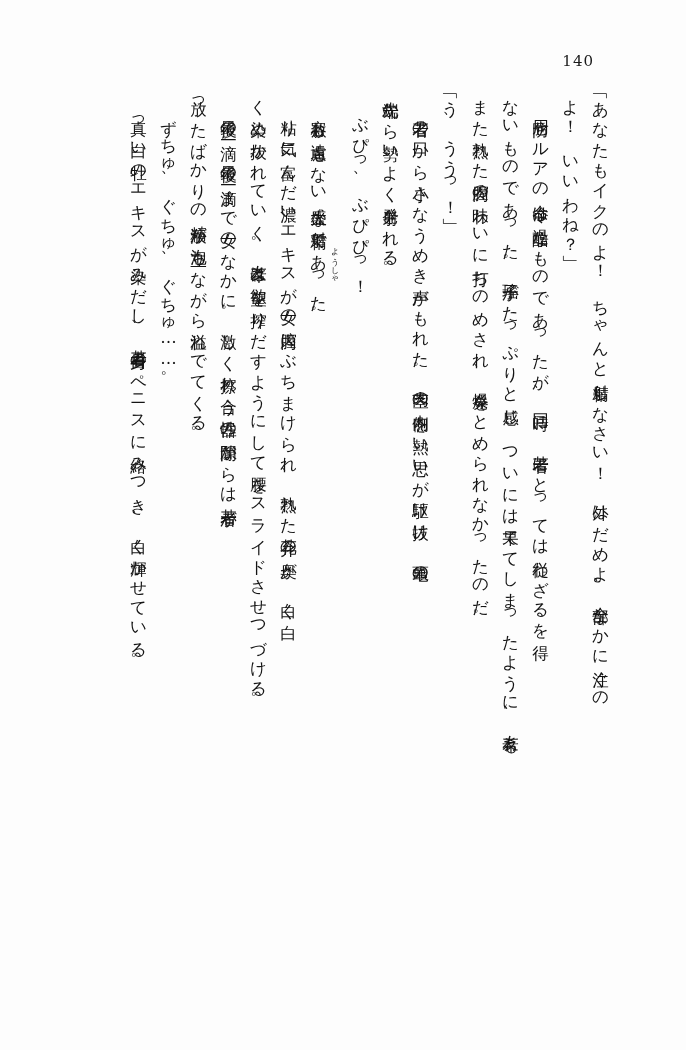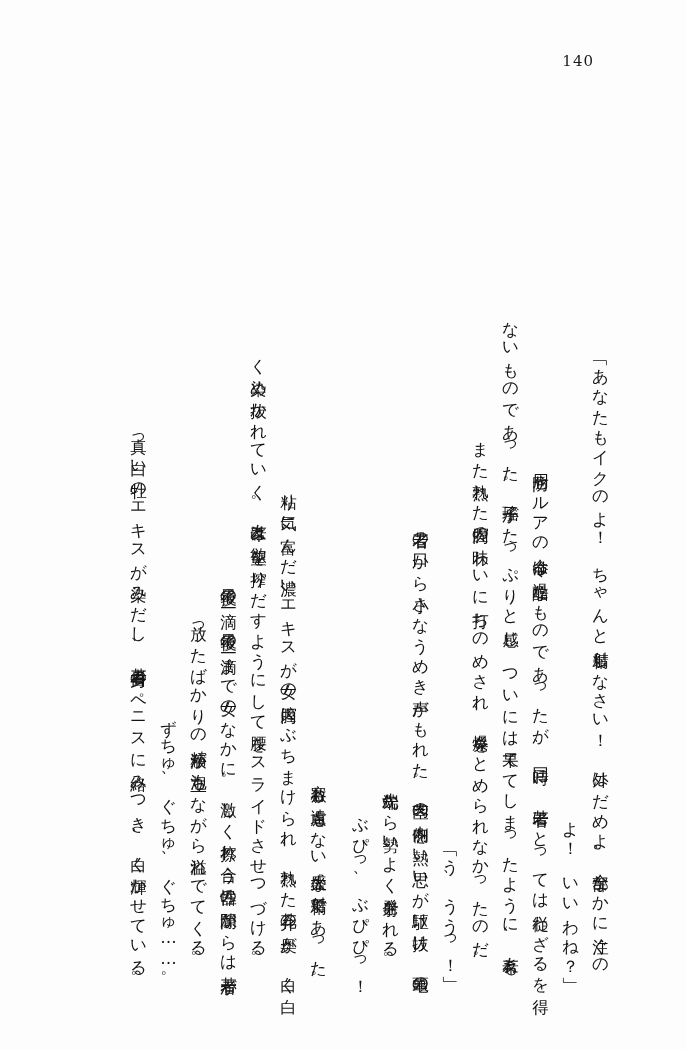--- a/index.html
+++ b/index.html
@@ -12,21 +12,20 @@
     height: 1050px;
     overflow: hidden;
     font-family: "DejaVu Serif", "Liberation Serif", serif;
     color: #111111;
   }
   #page {
     position: relative;
     width: 686px;
     height: 1050px;
     background: #fdfdfd;
-    text-align: right;
   }
   
   #page-number {
     position: absolute;
     top: 52px;
     right: 92px;
     font-size: 15px;
     letter-spacing: 1px;
     color: #1a1a1a;
     font-family: "DejaVu Serif", "Liberation Serif", serif;

